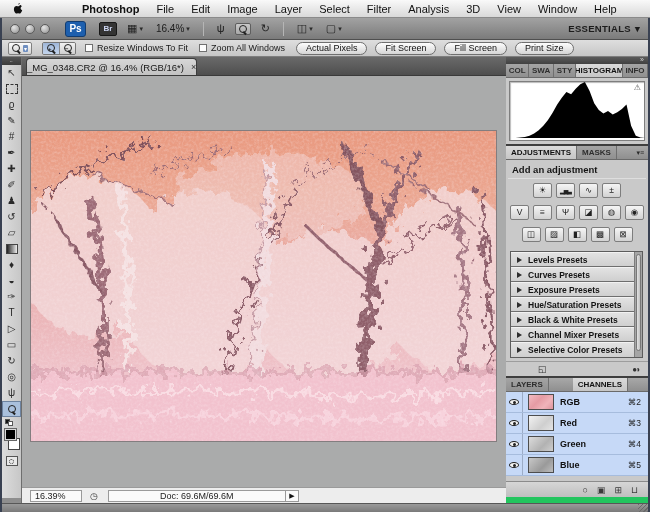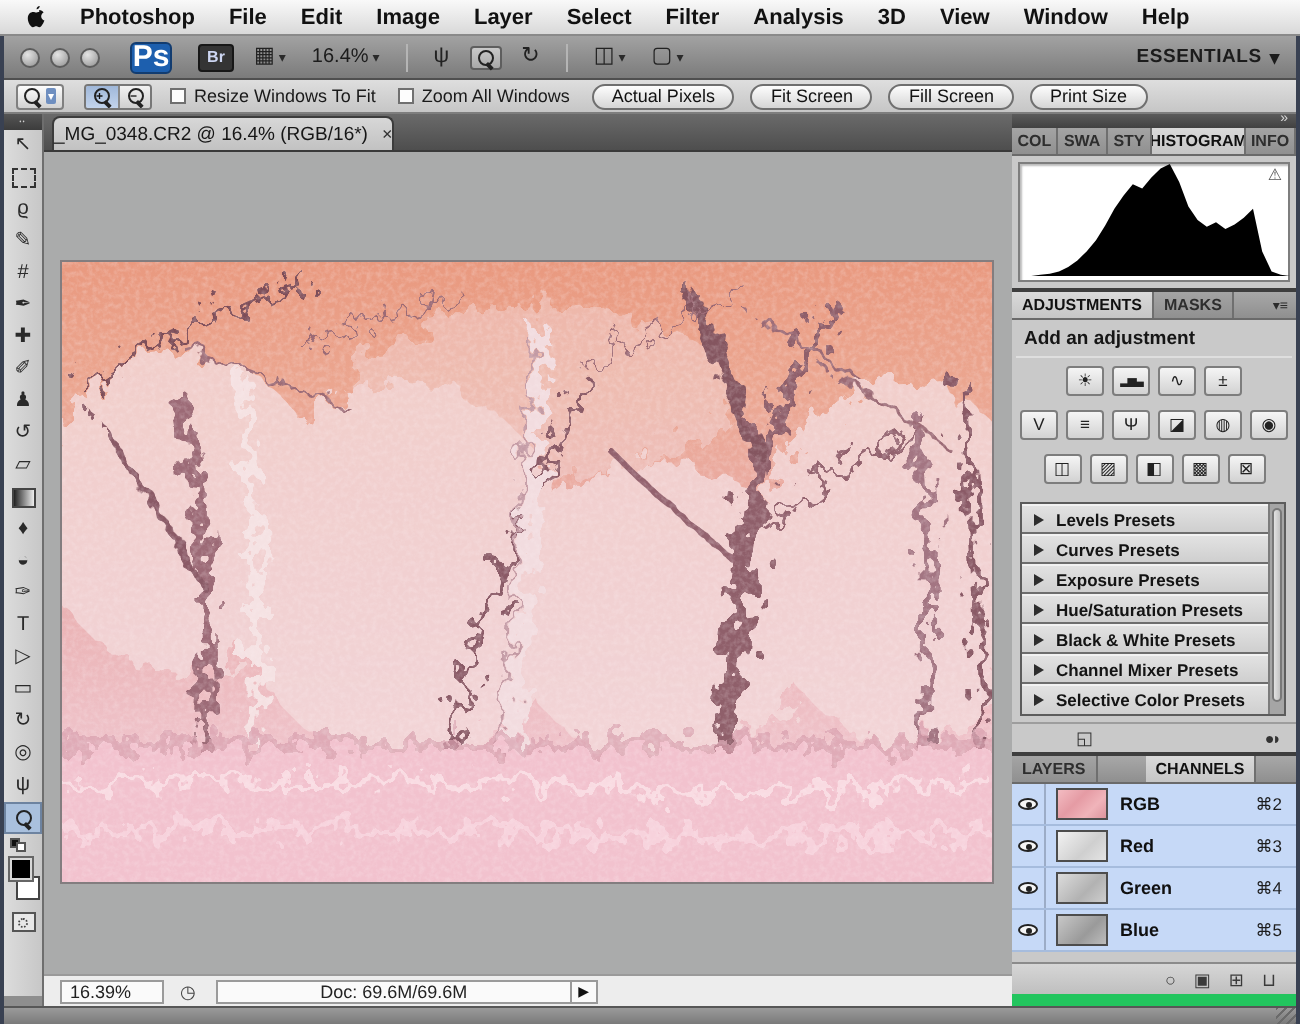--- a/index.html
+++ b/index.html
@@ -4,36 +4,36 @@
 <style>
   * { margin:0; padding:0; box-sizing:border-box; }
   html,body { width:650px; height:512px; overflow:hidden; }
   body { font-family:"Liberation Sans", sans-serif; position:relative; background:#7c7c7c; -webkit-font-smoothing:antialiased; }
 
   
   .menubar { position:absolute; left:0; top:0; width:650px; height:18px;
     background:linear-gradient(#f9f9f9,#d9d9d9); border-bottom:1px solid #8a8a8a;
     display:flex; align-items:center; padding-left:12px; gap:17px; font-size:11px; color:#111; }
   .menubar .apple { display:flex; align-items:center; }
-  .menubar .app { font-weight:bold; }
-  .menubar .mi { white-space:nowrap;font-weight:bold; }
+  .menubar .app { font-weight:bold;margin-left:42px; }
+  .menubar .mi { white-space:nowrap; }
 
   
   .window { position:absolute; left:0; top:18px; width:650px; height:494px;
     border-left:2px solid #394152; border-right:2px solid #394152; background:#8e8e8e; }
 
   
   .appbar { position:absolute; left:0; top:0; width:646px; height:22px;
     background:linear-gradient(#a2a2a2,#7b7b7b); border-bottom:1px solid #4f4f4f;
     display:flex; align-items:center; padding:0 8px; gap:7px; }
   .light { width:10px; height:10px; border-radius:50%;
     background:radial-gradient(circle at 35% 30%, #e4e4e4, #909090); border:1px solid #5c5c5c; }
   .lights { display:flex; gap:5px; margin-right:8px; }
   .ps-badge { width:21px; height:16px; background:#1d5fae; border:1px solid #123c70; border-radius:3px;
-    color:#fff; font-size:15px; font-weight:bold; display:flex; align-items:center; justify-content:center; }
+    color:#fff; font-size:10px; font-weight:bold; display:flex; align-items:center; justify-content:center; }
   .br-badge { width:18px; height:14px; background:#343434; border:1px solid #171717; border-radius:2px;
     color:#cdd6f2; font-size:8px; font-weight:bold; display:flex; align-items:center; justify-content:center; margin-left:6px; }
   .abtn { display:flex; align-items:center; gap:2px; color:#1d1d1d; font-size:10px; padding:1px 3px; border-radius:2px; }
   .abtn .car { font-size:7px; color:#2a2a2a; }
   .abtn.boxed { border:1px solid #5e5e5e; background:linear-gradient(#c9c9c9,#a8a8a8); }
   .asep { width:1px; height:14px; background:#6a6a6a; border-right:1px solid #b5b5b5; margin:0 3px; }
   .zoomtxt { font-size:10px; color:#1c1c1c; }
   .workspace { margin-left:auto; display:flex; align-items:center; gap:4px;
     font-size:9.5px; font-weight:bold; color:#1c1c1c; letter-spacing:.3px; }
   .glyphbtn { font-size:11px; color:#222; line-height:1; }

